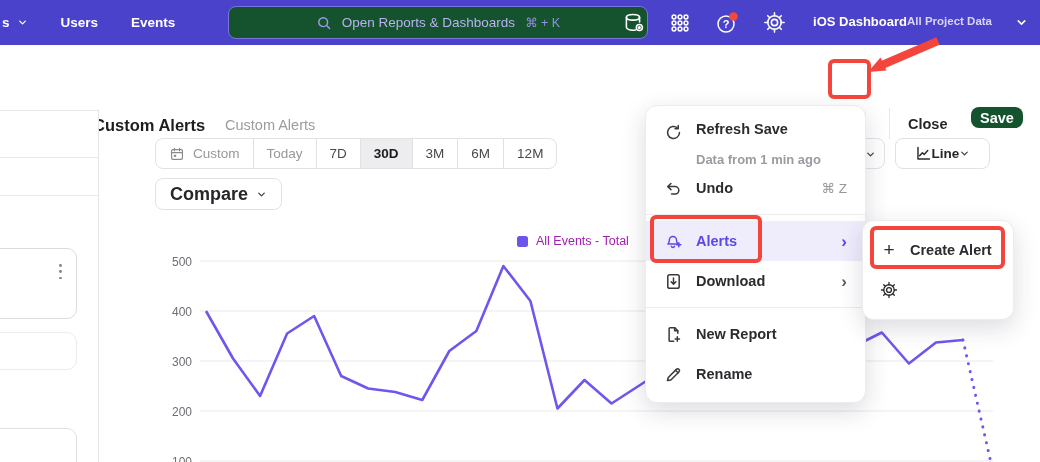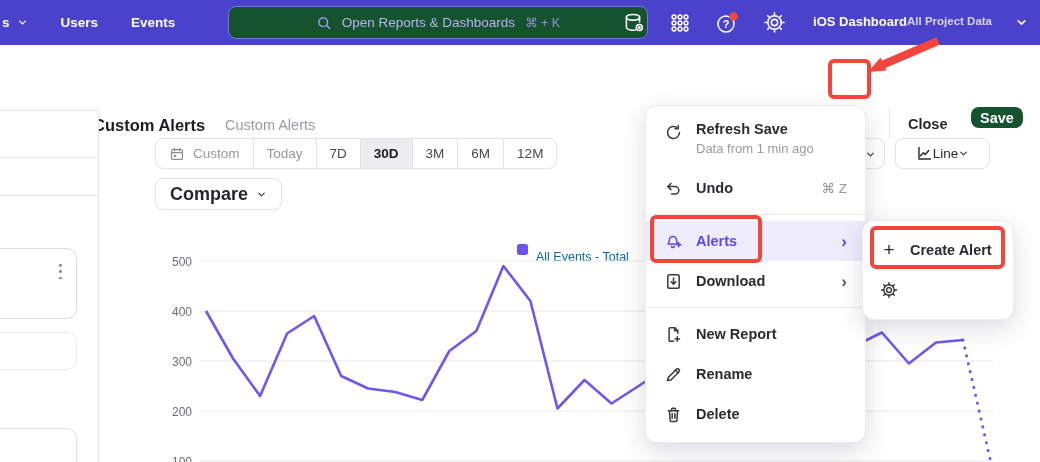--- a/index.html
+++ b/index.html
@@ -68,38 +68,38 @@
   .seg.muted { color:#97979c; }
   .seg.selected { background:#ededef; color:#1b1b1f; font-weight:700; }
   .compare-btn { position:absolute; left:155px; top:178px; height:32px; padding:0 14px;
     border:1px solid #e2e2e5; border-radius:8px; background:#fff; display:flex; align-items:center;
     gap:8px; font-size:18px; font-weight:600; color:#27272b; cursor:pointer; }
   .hidden-dd { position:absolute; left:790px; top:138px; width:95px; height:31px;
     border:1px solid #e2e2e5; border-radius:8px; background:#fff; z-index:5; cursor:pointer; }
   .hidden-dd svg { position:absolute; right:8px; top:10px; }
   .line-btn { position:absolute; left:895px; top:138px; width:95px; height:31px;
     border:1px solid #e2e2e5; border-radius:8px; background:#fff; display:flex; align-items:center;
-    justify-content:center; gap:0; font-size:13.5px; font-weight:400; color:#27272b; cursor:pointer; }
+    justify-content:center; gap:0; font-size:13.5px; font-weight:700; color:#27272b; cursor:pointer; }
 
   
   .legend { position:absolute; left:517px; top:234px; display:flex; align-items:center; gap:8px; }
   .legend-swatch { width:11px; height:11px; border-radius:2.5px; background:#6b55ea; }
-  .legend-label { font-size:12.5px; color:#0369a1;margin-top:16px; }
+  .legend-label { font-size:12.5px; color:#a21caf; }
   .chart-plot { position:absolute; left:100px; top:252px; z-index:1; }
 
   
   .menu { position:absolute; left:645px; top:105px; width:221px; background:#fff;
     border:1px solid #ececee; border-radius:12px; box-shadow:0 8px 24px rgba(40,40,70,.16);
     z-index:20; padding:6px 0 8px 0; }
   .mi { display:flex; align-items:center; height:40px; padding:0 18px; gap:13px;
     font-size:14.5px; font-weight:600; color:#2c2c30; cursor:pointer; }
   .mi svg { flex:0 0 auto; }
   .mi .grow { flex:1; }
   .mi-refresh { height:56px; align-items:flex-start; padding-top:9px; }
-  .mi-sub { font-size:13px; font-weight:400; color:#9b9ba1; margin-top:4px; }
+  .mi-sub { font-size:13px; font-weight:700; color:#9b9ba1; margin-top:15px; }
   .mi-shortcut { margin-left:auto; font-size:13.5px; font-weight:400; color:#97979d; }
   .mi-chev { margin-left:auto; font-size:17px; color:#5c5c62; line-height:1; }
   .menu-divider { height:1px; background:#ececee; margin:6px 0; }
   .mi-alerts { background:#efecfc; color:#5b48e8; }
   .mi-alerts .mi-chev { color:#5b48e8; }
 
   
   .submenu { position:absolute; left:862px; top:220px; width:152px; background:#fff;
     border:1px solid #ececee; border-radius:12px; box-shadow:0 8px 24px rgba(40,40,70,.16);
     z-index:21; padding:9px 0; }
@@ -346,29 +346,20 @@
     </svg>
     <span>New Report</span>
   </div>
   <div class="mi">
     <svg width="19" height="19" viewBox="0 0 20 20" fill="none" stroke="#3a3a3f" stroke-width="1.6" stroke-linecap="round" stroke-linejoin="round">
       <path d="M3.6 16.4l.9-3.3 8.5-8.5a1.9 1.9 0 0 1 2.7 2.7l-8.5 8.5z"></path>
       <path d="M12.1 5.5l2.7 2.7"></path>
     </svg>
     <span>Rename</span>
   </div>
-  <div class="mi">
-    <svg width="19" height="19" viewBox="0 0 20 20" fill="none" stroke="#3a3a3f" stroke-width="1.6" stroke-linecap="round" stroke-linejoin="round">
-      <path d="M4.5 6h11"></path>
-      <path d="M8 6V4.6a1.1 1.1 0 0 1 1.1-1.1h1.8A1.1 1.1 0 0 1 12 4.6V6"></path>
-      <path d="M5.8 6l.6 10a1.4 1.4 0 0 0 1.4 1.3h4.4a1.4 1.4 0 0 0 1.4-1.3l.6-10"></path>
-      <path d="M8.6 9.2v4.8M11.4 9.2v4.8"></path>
-    </svg>
-    <span>Delete</span>
-  </div>
 </div>
 
 <div class="submenu">
   <div class="smi">
     <span class="plus-glyph">+</span>
     <span>Create Alert</span>
   </div>
   <div class="smi">
     <svg width="18" height="18" viewBox="0 0 22 22" fill="none" stroke="#2c2c30" stroke-width="1.6" stroke-linecap="round">
       <circle cx="11" cy="11" r="3"></circle>

